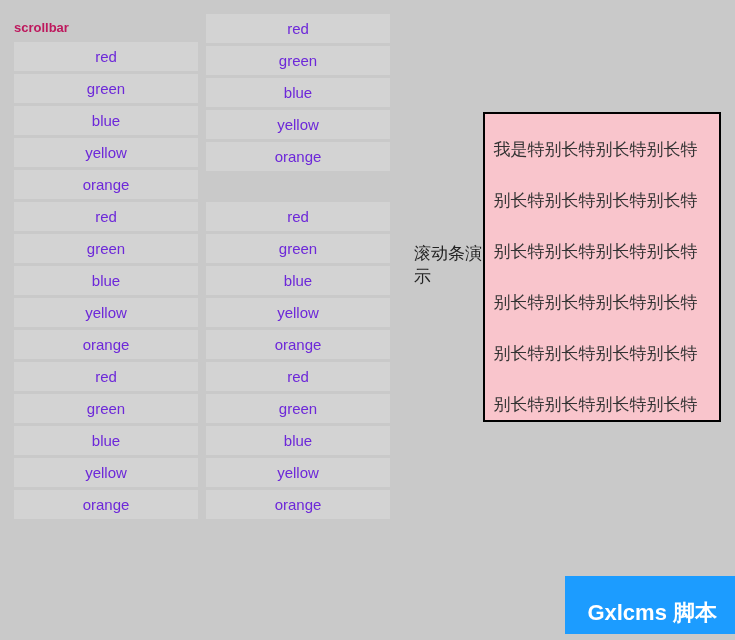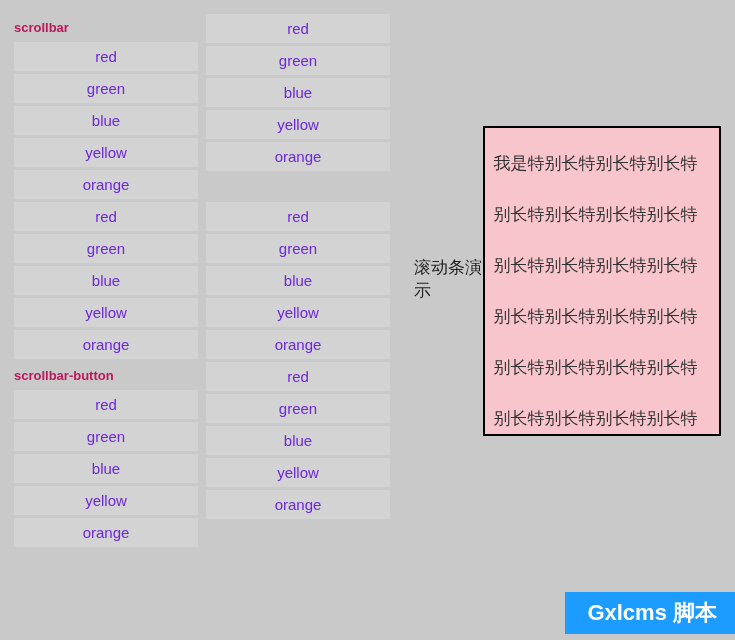--- a/index.html
+++ b/index.html
@@ -86,21 +86,21 @@
     font-family: inherit;
   }
   .watermark {
     position: absolute;
     right: 0;
     bottom: 6px;
     background: #1c9cff;
     color: #fff;
     font-weight: bold;
     font-size: 22px;
-    padding: 6px 18px 6px 22px;
+    padding: 22px 18px 6px 22px;
   }
 </style>
 </head>
 <body>
 
 <div class="container">
   <div class="left" id="left-grid">
       <div class="grp">
         <div class="hdr">scrollbar</div>
         <div class="opt">red</div>
@@ -124,21 +124,20 @@
         <div class="opt">orange</div>
       </div>
       <div class="grp">
         <div class="opt">red</div>
         <div class="opt">green</div>
         <div class="opt">blue</div>
         <div class="opt">yellow</div>
         <div class="opt">orange</div>
       </div>
       <div class="grp">
-        <div class="hdr">scrollbar-button</div>
         <div class="opt">red</div>
         <div class="opt">green</div>
         <div class="opt">blue</div>
         <div class="opt">yellow</div>
         <div class="opt">orange</div>
       </div>
       <div class="grp">
         <div class="opt">red</div>
         <div class="opt">green</div>
         <div class="opt">blue</div>

